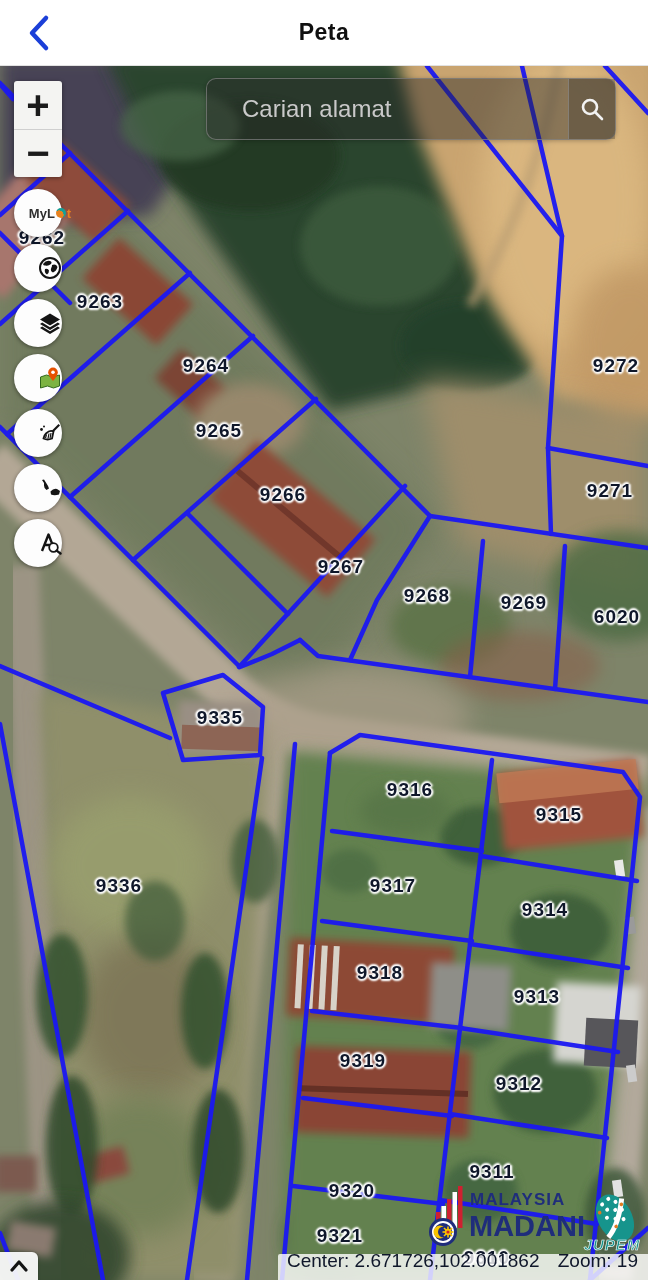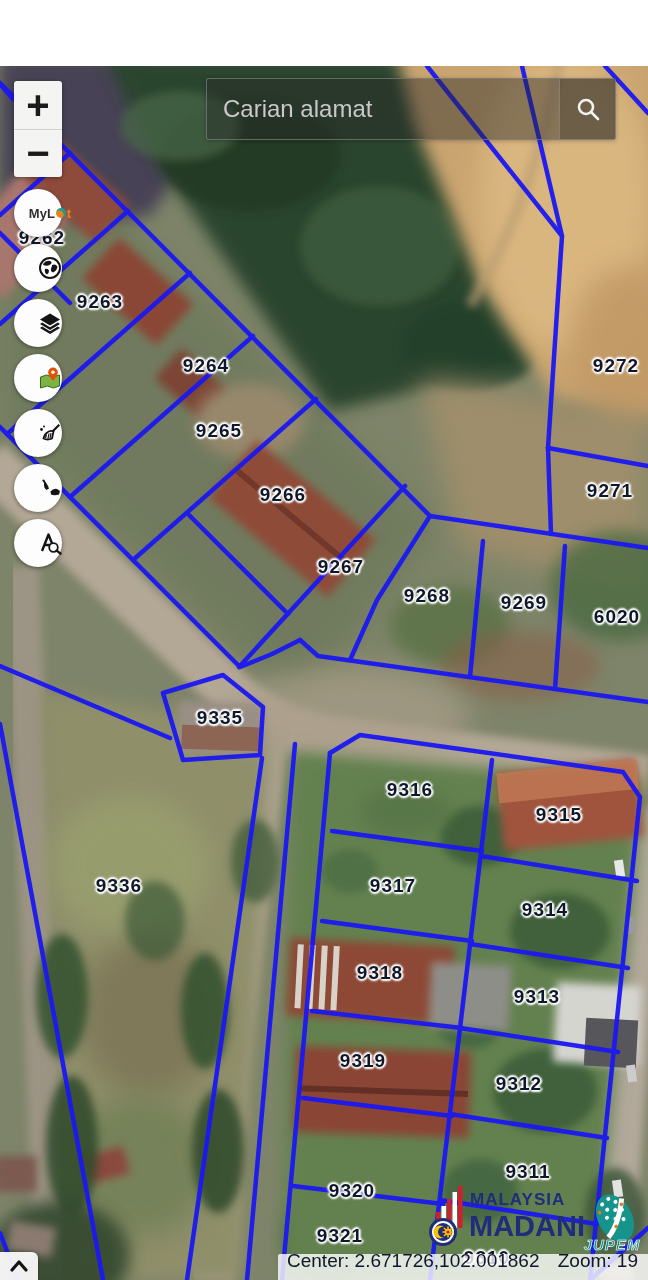--- a/index.html
+++ b/index.html
@@ -27,22 +27,22 @@
   .map svg.terrain { position:absolute; top:0; left:0; width:648px; height:1214px; }
   
   .plabel {
     position:absolute; transform:translate(-50%,-50%); z-index:2;
     font-size:19px; font-weight:bold; color:#0f172a; letter-spacing:1px; white-space:nowrap;
     text-shadow:-2px 0 2px #fff, 2px 0 2px #fff, 0 -2px 2px #fff, 0 2px 2px #fff, 1px 1px 2px #fff, -1px -1px 2px #fff;
   }
   
   .searchbar {
     position:absolute; left:206px; top:12px; width:410px; height:62px; z-index:10;
-    display:flex; border:1px solid rgba(130,130,130,.7); border-radius:3px;
-    background:rgba(40,40,40,.45); box-shadow:0 1px 4px rgba(0,0,0,.25);
+    display:flex; border:1px solid rgba(130,130,130,.7); border-radius:10px;
+    background:rgba(40,40,40,.45); box-shadow:0 1px 4px rgba(0,0,0,.25);padding-left:19px;
   }
   .searchbar input {
     flex:1; background:transparent; border:none; outline:none;
     font-size:24px; color:#eee; padding:0 16px; font-family:"Liberation Sans", sans-serif;
   }
   .searchbar input::placeholder { color:#c9c9c9; opacity:1; }
   .search-btn {
     width:56px; border:none; border-left:1px solid rgba(150,150,150,.6);
     background:rgba(25,25,25,.25); cursor:pointer; display:flex; align-items:center; justify-content:center;
   }
@@ -84,20 +84,28 @@
   .statusbar span { white-space:nowrap; }
   
   .madani { position:absolute; left:428px; top:1118px; z-index:3; }
   .jupem  { position:absolute; left:582px; top:1126px; z-index:3; }
 </style>
 </head>
 <body>
 
 <div class="screen">
 
+  <div class="appbar">
+    <button class="back-btn">
+      <svg width="30" height="38" viewBox="0 0 30 38">
+        <polyline points="22,4 8,19 22,34" fill="none" stroke="#1b3fd8" stroke-width="4.5" stroke-linecap="round" stroke-linejoin="round"></polyline>
+      </svg>
+    </button>
+    <div class="title">Peta</div>
+  </div>
 
   <div class="map">
 
     <svg class="terrain" viewBox="0 0 648 1214" preserveAspectRatio="none">
       <defs>
         <filter id="b4" x="-30%" y="-30%" width="160%" height="160%">
             <feGaussianBlur stdDeviation="4"></feGaussianBlur>
           </filter>
         <filter id="b8" x="-30%" y="-30%" width="160%" height="160%">
             <feGaussianBlur stdDeviation="8"></feGaussianBlur>
@@ -259,21 +267,21 @@
         <div class="plabel" style="left: 119px; top: 820px;">9336</div>
         <div class="plabel" style="left: 410px; top: 724px;">9316</div>
         <div class="plabel" style="left: 559px; top: 749px;">9315</div>
         <div class="plabel" style="left: 393px; top: 820px;">9317</div>
         <div class="plabel" style="left: 545px; top: 844px;">9314</div>
         <div class="plabel" style="left: 380px; top: 907px;">9318</div>
         <div class="plabel" style="left: 537px; top: 931px;">9313</div>
         <div class="plabel" style="left: 363px; top: 995px;">9319</div>
         <div class="plabel" style="left: 519px; top: 1018px;">9312</div>
         <div class="plabel" style="left: 352px; top: 1125px; text-align: right;">9320</div>
-        <div class="plabel" style="left: 528px; top: 1106px;">9311</div>
+        <div class="plabel" style="left: 492px; top: 1106px;">9311</div>
         <div class="plabel" style="left: 340px; top: 1170px;">9321</div>
         <div class="plabel" style="left: 487px; top: 1192px;">9310</div>
       </div>
 
     <div class="madani">
       <svg width="162" height="66" viewBox="0 0 162 66">
         <g>
           <rect x="8" y="28" width="4.5" height="16" fill="#cf2030"></rect>
           <rect x="13.5" y="22" width="4.5" height="22" fill="#ffffff"></rect>
           <rect x="19" y="15" width="4.5" height="29" fill="#cf2030"></rect>

